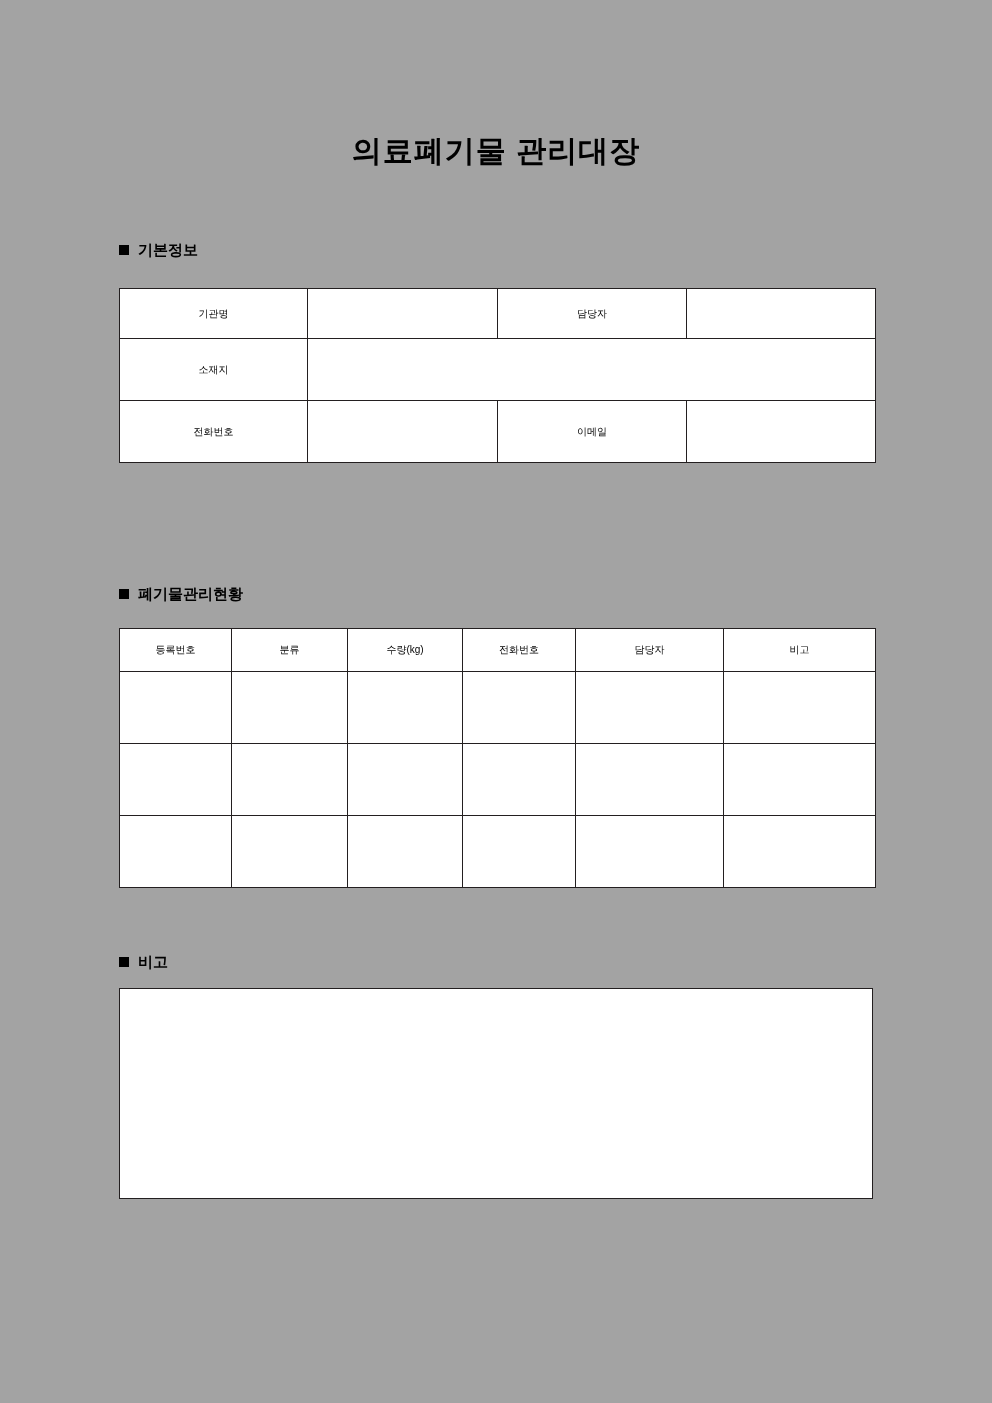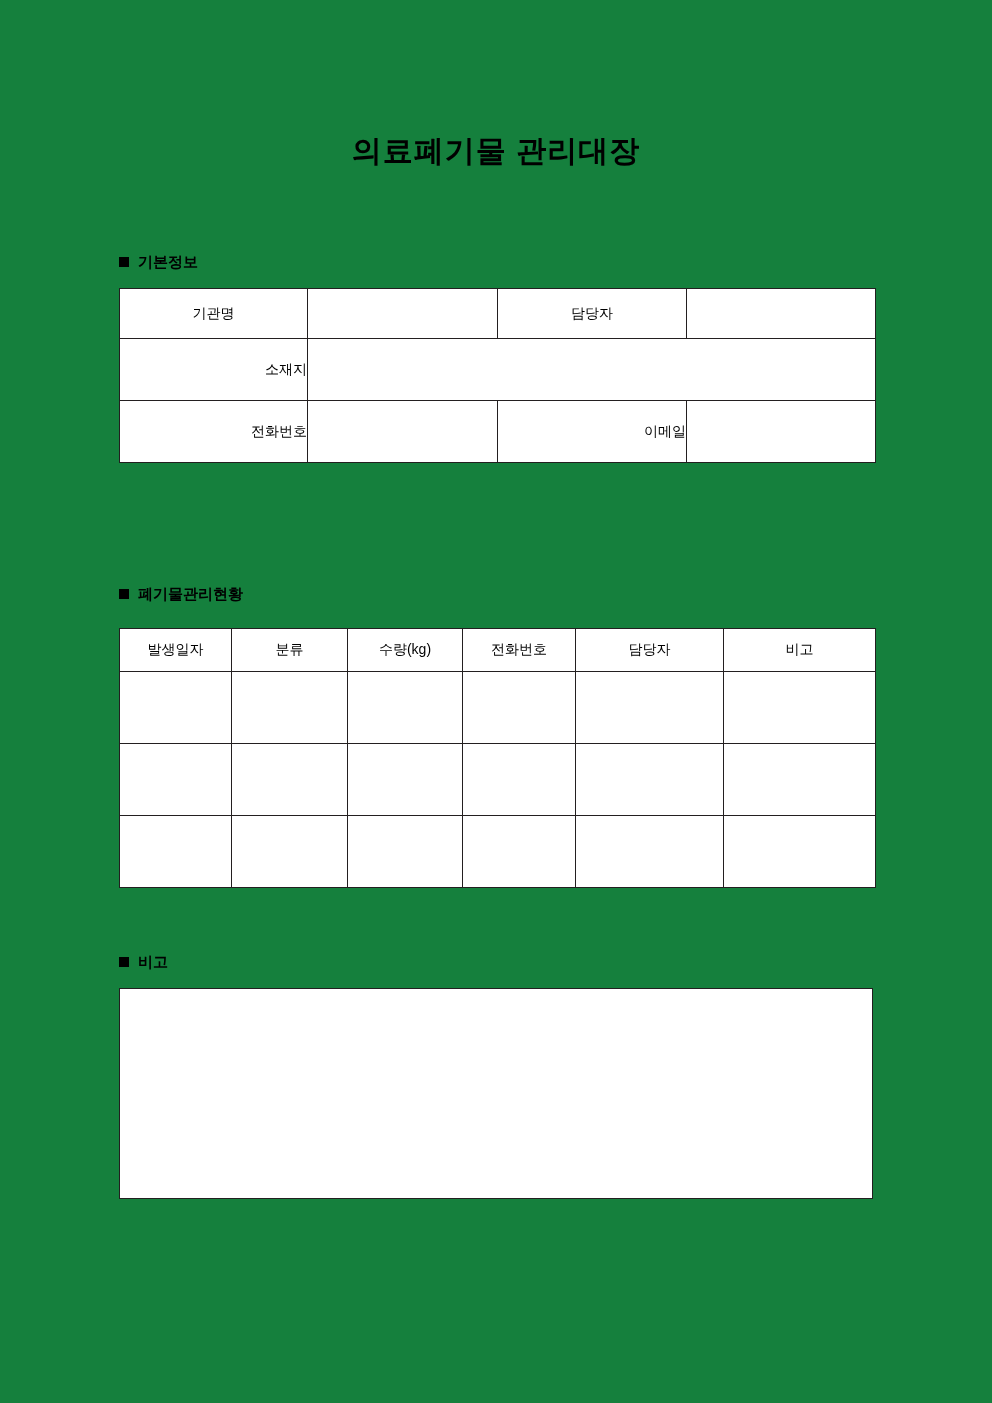--- a/index.html
+++ b/index.html
@@ -16,21 +16,21 @@
     color: #000000;
     -webkit-font-smoothing: antialiased;
   }
 
   .page {
     position: absolute;
     left: 0;
     top: 0;
     width: 992px;
     height: 1403px;
-    background: #15803d;
+    background: #a3a3a3;
     overflow: hidden;
   }
 
   
   .doc-title {
     position: absolute;
     left: 0;
     top: 131px;
     width: 992px;
     text-align: center;
@@ -52,30 +52,30 @@
     align-items: center;
   }
   .bullet-square {
     display: inline-block;
     width: 10px;
     height: 10px;
     background: #000000;
     margin-right: 9px;
     flex: none;
   }
-  #sec-basic  { left: 119px; top: 252px; align-items: center; }
+  #sec-basic  { left: 119px; top: 240px; align-items: center; }
   #sec-waste  { left: 119px; top: 584px; text-align: center; }
   #sec-notes  { left: 119px; top: 952px; }
 
   
   table.form-table {
     position: absolute;
     border-collapse: collapse;
     table-layout: fixed;
-    font-size: 14px;
+    font-size: 10px;
   }
   table.form-table td,
   table.form-table th {
     border: 1px solid #231f20;
     padding: 0;
     text-align: center;
     vertical-align: middle;
     font-weight: normal;
     background: #ffffff;
   }
@@ -90,21 +90,20 @@
   #basic-info-table {
     left: 119px;
     top: 288px;
     width: 756px;
   }
   #basic-info-table td {
     height: 49px;
   }
   #basic-info-table tr.tall-row td {
     height: 61px;
-    text-align: right;
   }
   #basic-info-table col.c1 { width: 188px; }
   #basic-info-table col.c2 { width: 190px; }
   #basic-info-table col.c3 { width: 189px; }
   #basic-info-table col.c4 { width: 189px; }
 
   
   #waste-table {
     left: 119px;
     top: 628px;
@@ -191,21 +190,21 @@
     <colgroup>
       <col class="w1">
         <col class="w2">
         <col class="w3">
       <col class="w4">
         <col class="w5">
         <col class="w6">
     </colgroup>
     <thead>
       <tr>
-        <th class="head-cell">발생일자</th>
+        <th class="head-cell">등록번호</th>
         <th class="head-cell">분류</th>
         <th class="head-cell">수량(kg)</th>
         <th class="head-cell">전화번호</th>
         <th class="head-cell">담당자</th>
         <th class="head-cell">비고</th>
       </tr>
     </thead>
     <tbody>
       <tr>
         <td class="body-cell"></td>

